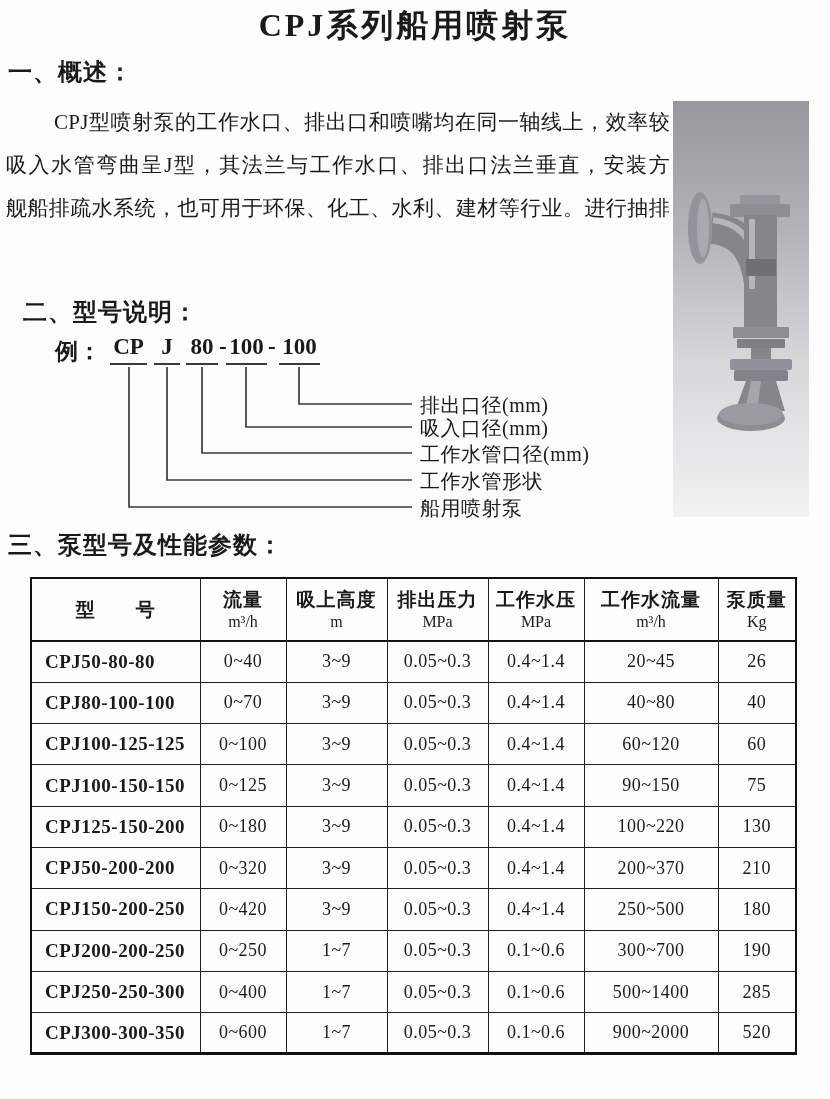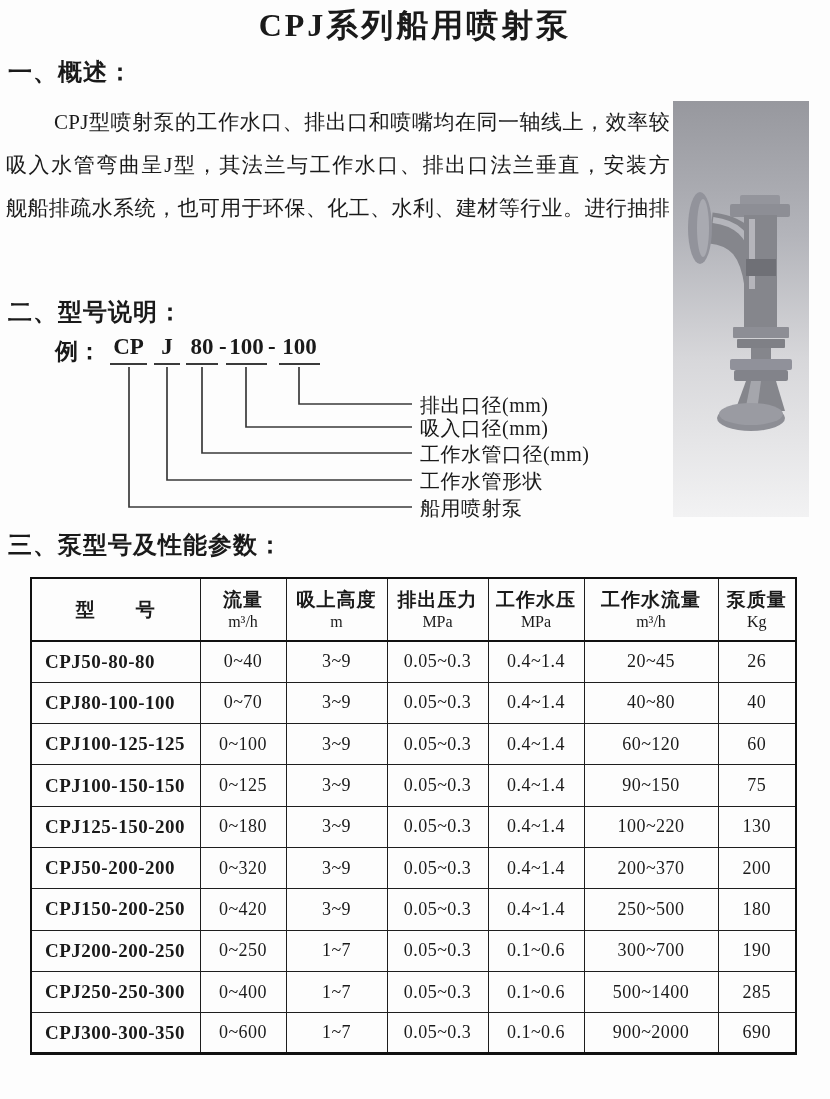--- a/index.html
+++ b/index.html
@@ -13,21 +13,21 @@
   }
   .page-title {
     position:absolute; top:4px; left:0; width:830px;
     text-align:center; font-size:32px; font-weight:bold; letter-spacing:3px;
   }
   .sec-heading {
     position:absolute; left:8px;
     font-size:24px; font-weight:bold; letter-spacing:1px;
   }
   #h-overview { top:56px; }
-  #h-model   { top:296px; }
+  #h-model   { top:296px;margin-left:15px; }
   #h-params  { top:529px; }
 
   .overview-para { position:absolute; left:6px; top:101px; width:664px; }
   .para-line {
     font-size:21px; line-height:43px; height:43px; white-space:nowrap;
     letter-spacing:0.3px;
   }
   .para-line.jline { text-align:justify; text-align-last:justify; text-justify:inter-character; white-space:normal; overflow:hidden; }
   .para-line.first { padding-left:48px; }
 
@@ -243,21 +243,21 @@
         <td class="cell-val">130</td>
       </tr>
 
       <tr>
         <td class="cell-model">CPJ50-200-200</td>
         <td class="cell-val">0~320</td>
         <td class="cell-val">3~9</td>
         <td class="cell-val">0.05~0.3</td>
         <td class="cell-val">0.4~1.4</td>
         <td class="cell-val">200~370</td>
-        <td class="cell-val">200</td>
+        <td class="cell-val">210</td>
       </tr>
 
       <tr>
         <td class="cell-model">CPJ150-200-250</td>
         <td class="cell-val">0~420</td>
         <td class="cell-val">3~9</td>
         <td class="cell-val">0.05~0.3</td>
         <td class="cell-val">0.4~1.4</td>
         <td class="cell-val">250~500</td>
         <td class="cell-val">180</td>
@@ -283,16 +283,16 @@
         <td class="cell-val">285</td>
       </tr>
 
       <tr>
         <td class="cell-model">CPJ300-300-350</td>
         <td class="cell-val">0~600</td>
         <td class="cell-val">1~7</td>
         <td class="cell-val">0.05~0.3</td>
         <td class="cell-val">0.1~0.6</td>
         <td class="cell-val">900~2000</td>
-        <td class="cell-val">690</td>
+        <td class="cell-val">520</td>
       </tr>
     </tbody>
 </table>
 
 </body></html>

